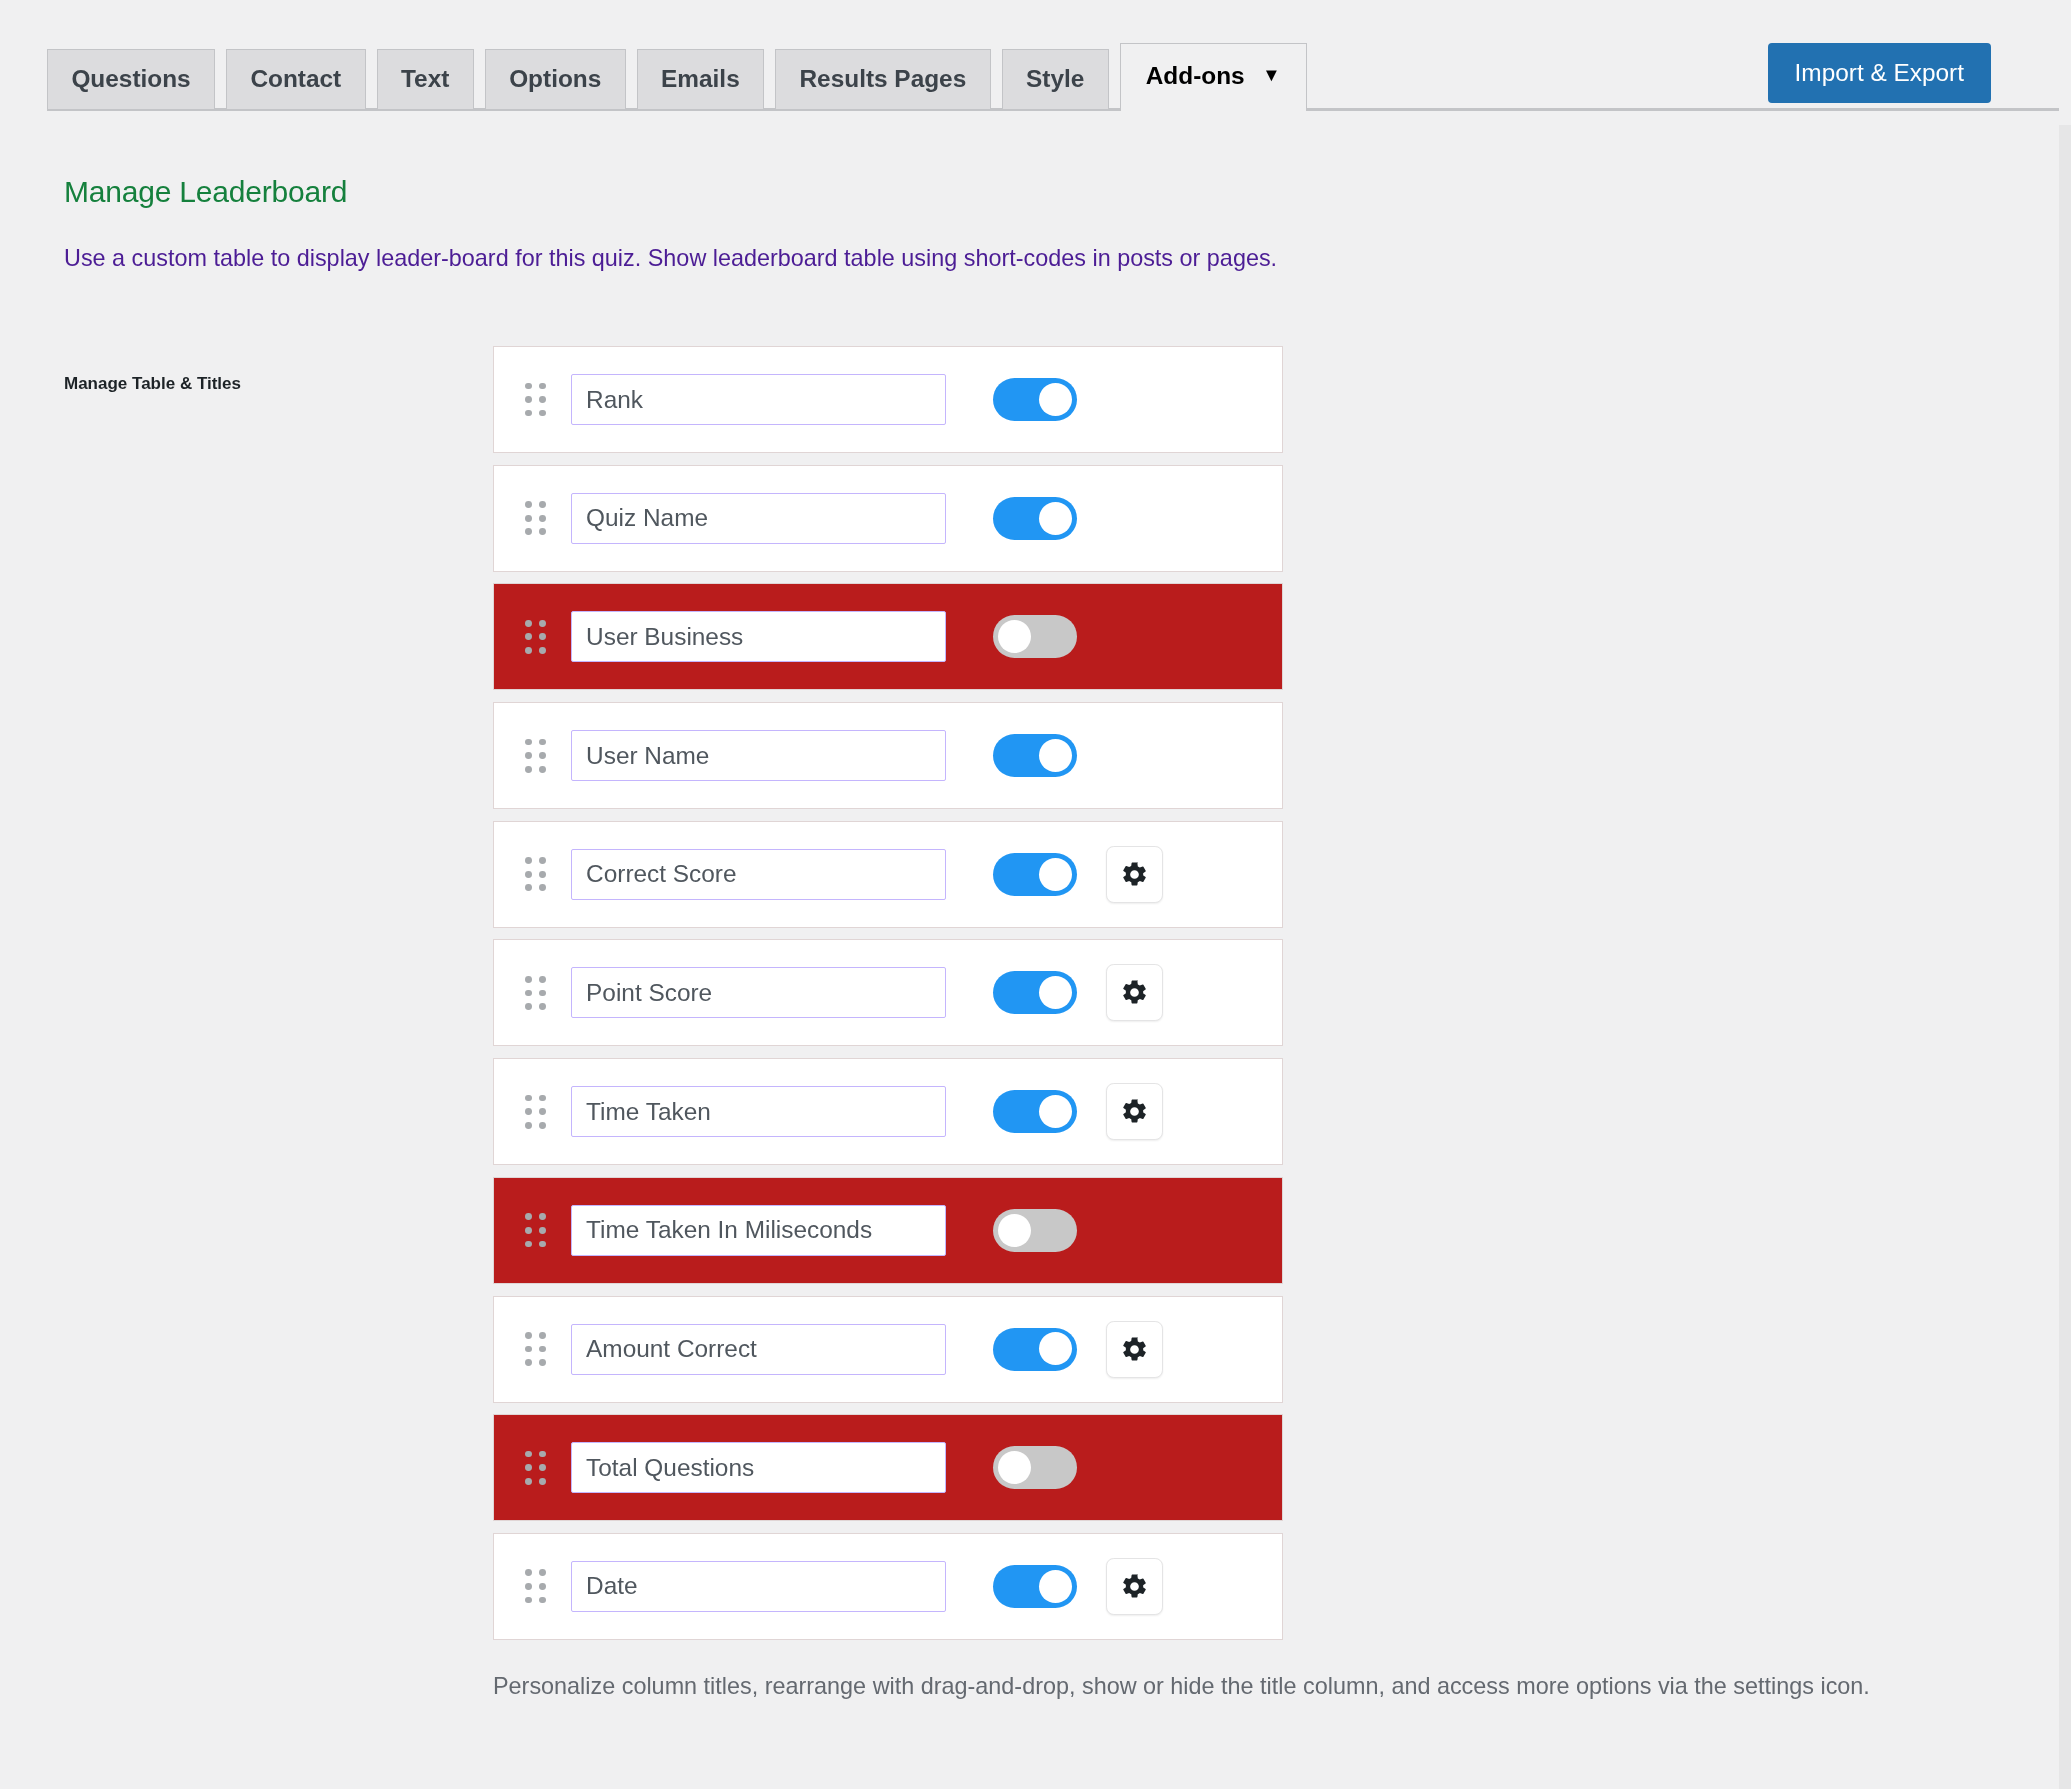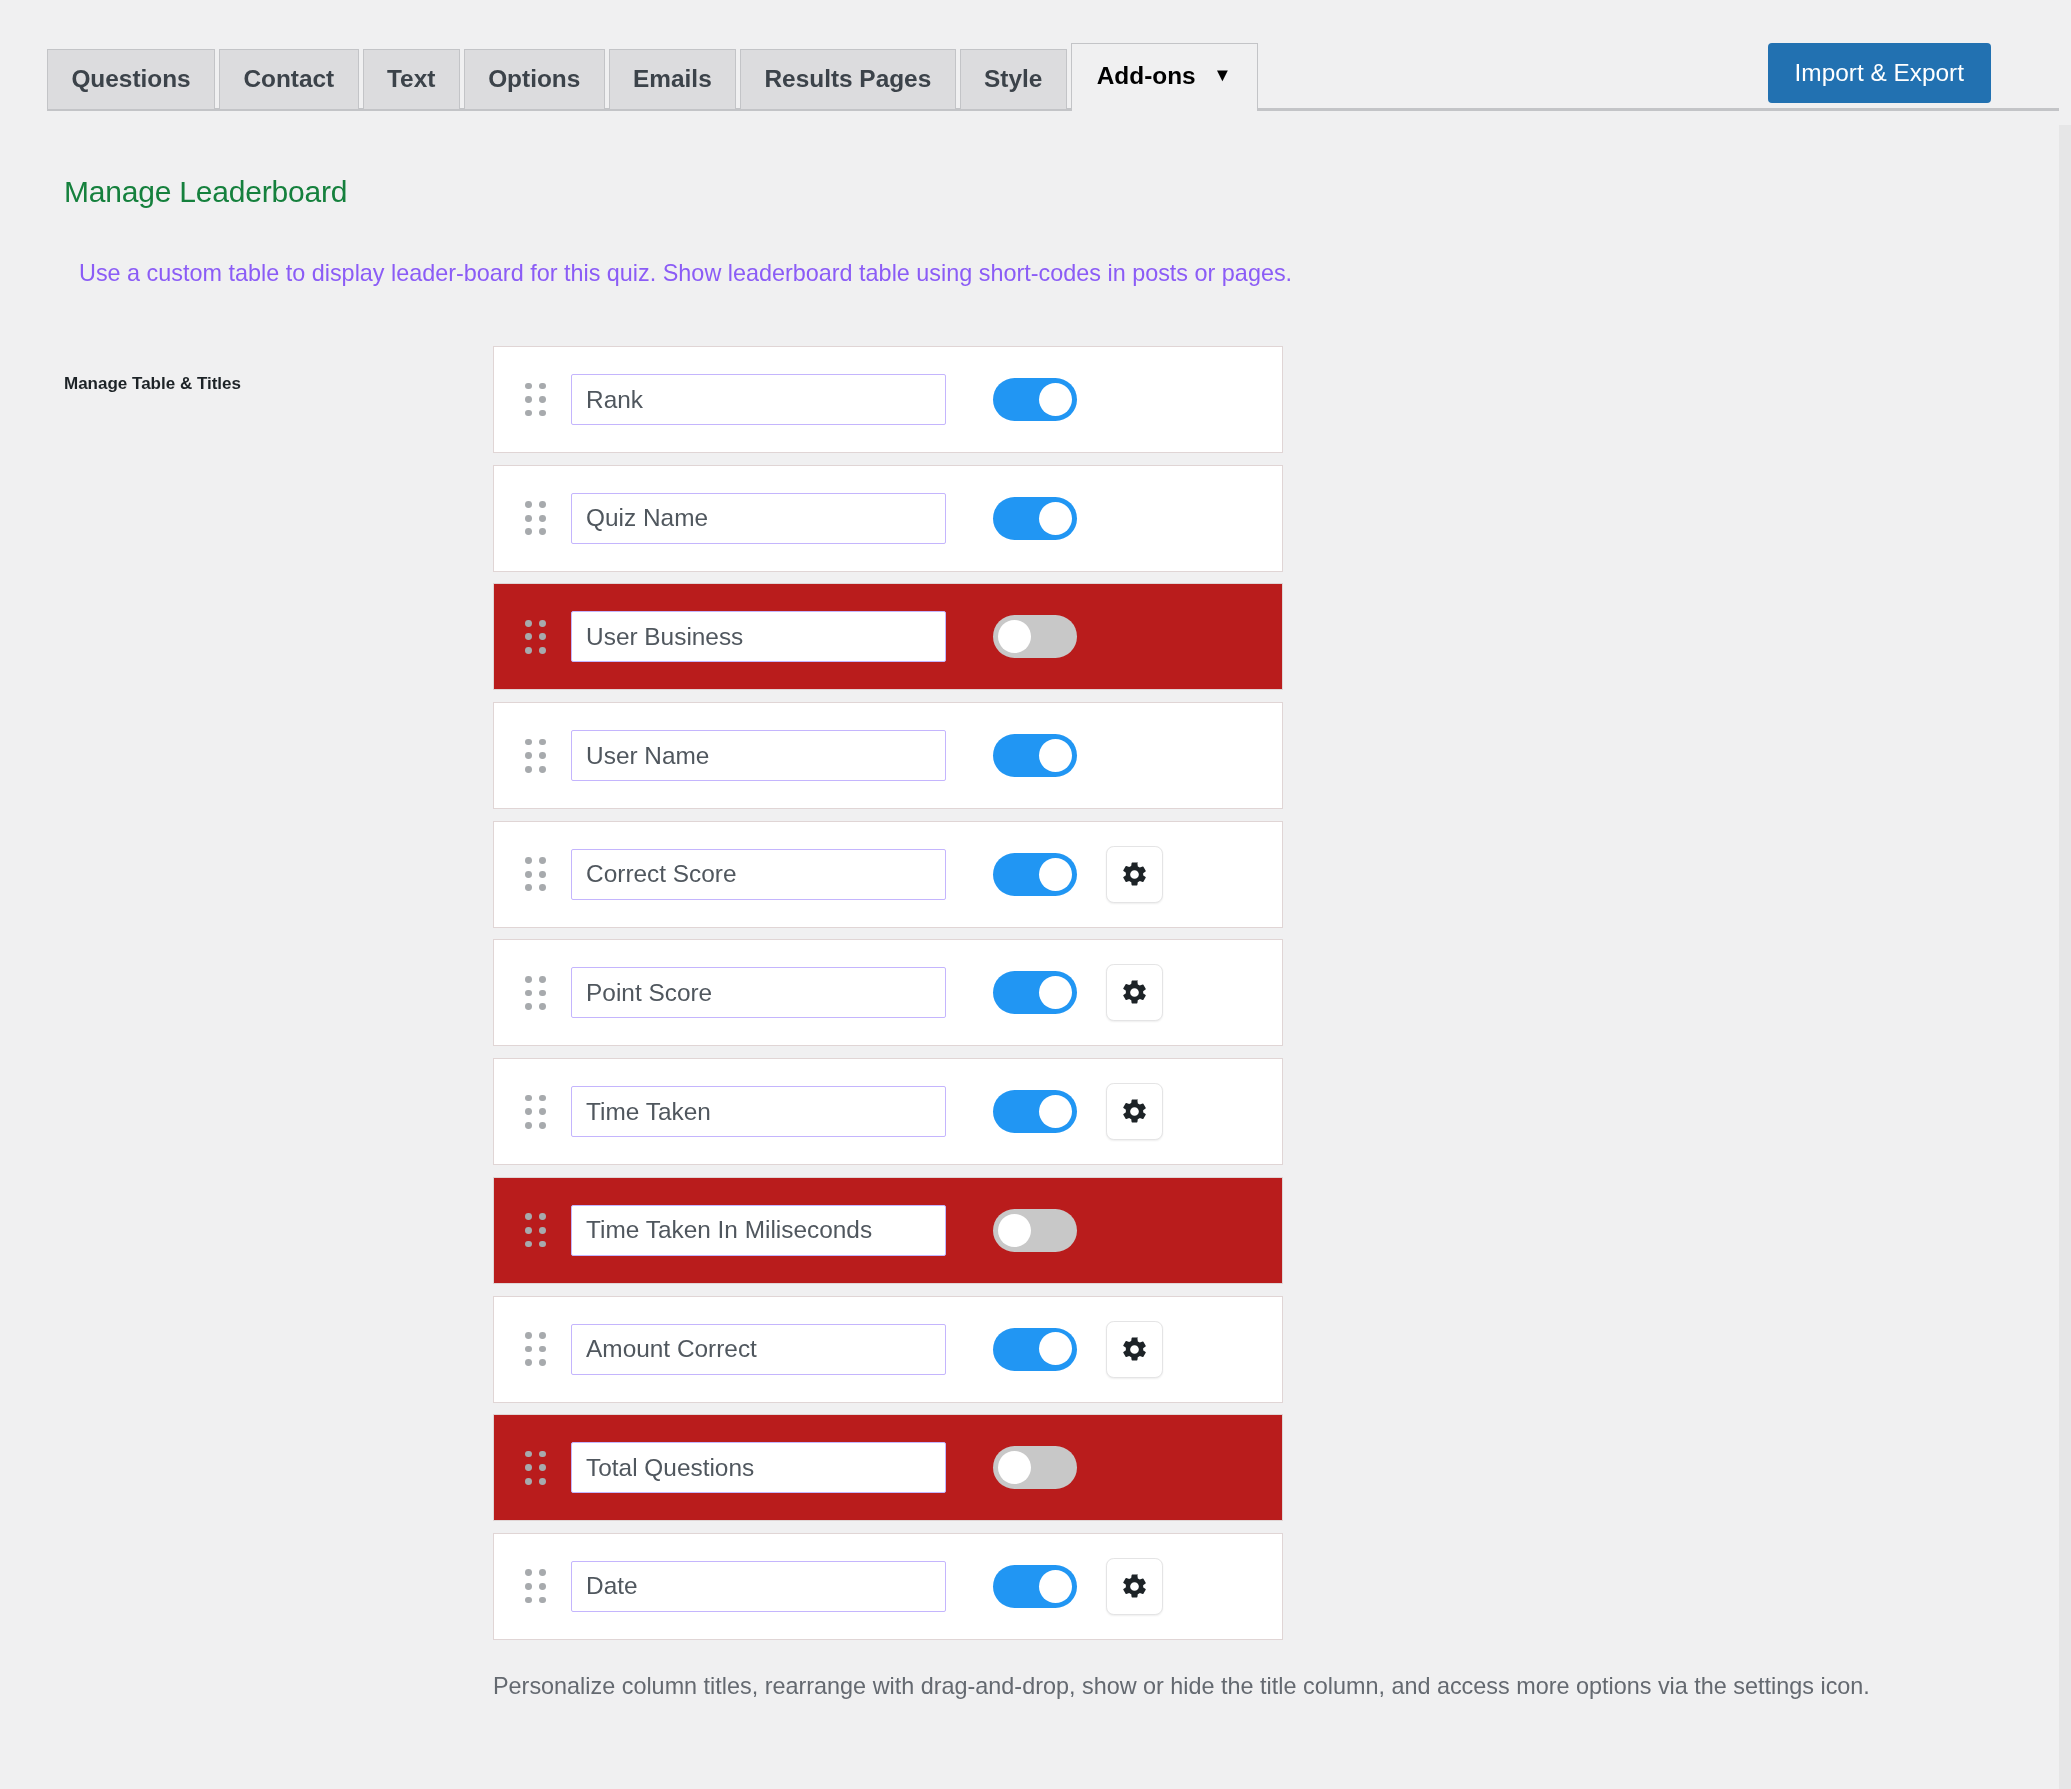--- a/index.html
+++ b/index.html
@@ -19,21 +19,21 @@
     background:#e6e6e7;
   }
 
   
   #tabbar {
     position:absolute; left:0; top:0; width:2071px; height:125px;
     background:#f0f0f1;
   }
   #tabstrip {
     position:absolute; left:47px; top:43px;
-    display:flex; align-items:flex-end; gap:4px;
+    display:flex; align-items:flex-end; gap:11px;
     z-index:3;
   }
   .tab {
     background:#dcdcde;
     border:1px solid #c3c4c7;
     border-bottom:none;
     height:60px;
     padding:0 23.4px;
     display:flex; align-items:center; justify-content:center;
     font-size:24.4px; font-weight:bold;
@@ -78,21 +78,21 @@
   }
 
   
   #page-title {
     position:absolute; left:64px; top:174px;
     font-size:30px; font-weight:normal; color:#15803d;
     margin:0; line-height:1.2; letter-spacing:-0.2px;
   }
   #page-desc {
     position:absolute; left:64px; top:242px;
-    font-size:23.4px; color:#8b5cf6; margin:15px; line-height:1.4;
+    font-size:23.4px; color:#4c1d95; margin:0; line-height:1.4;
   }
 
   
   #section-label {
     position:absolute; left:64px; top:361px;
     font-size:17px; font-weight:bold; color:#1d2327;
     line-height:1.3;
     margin-top:12px;
   }
 

